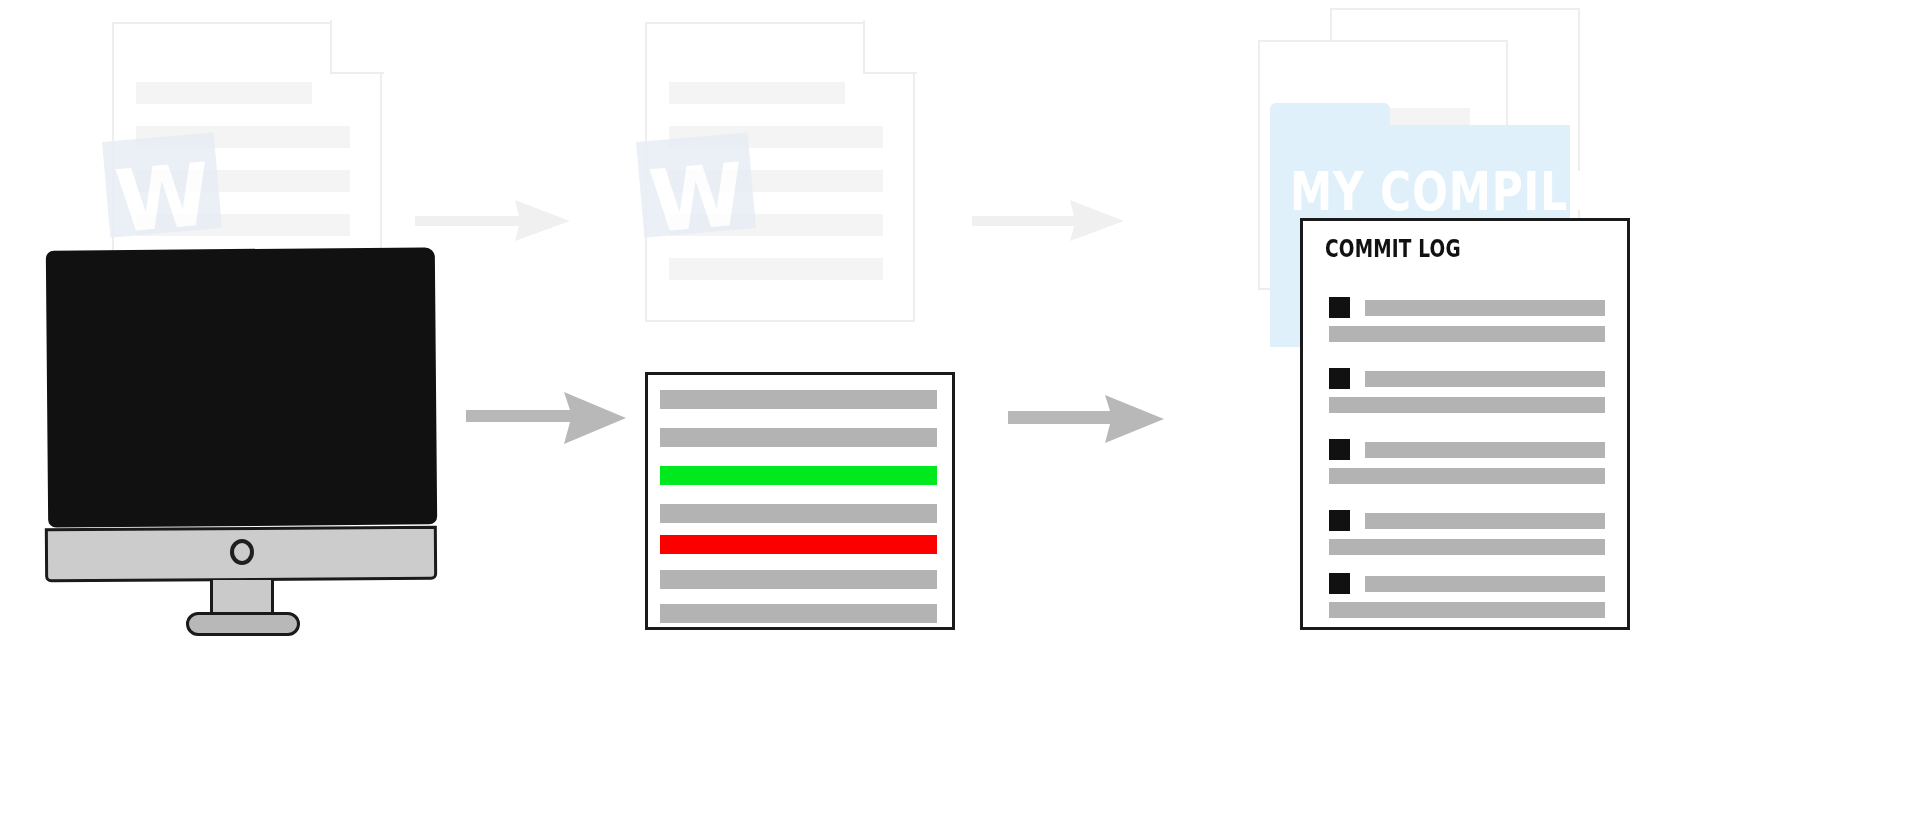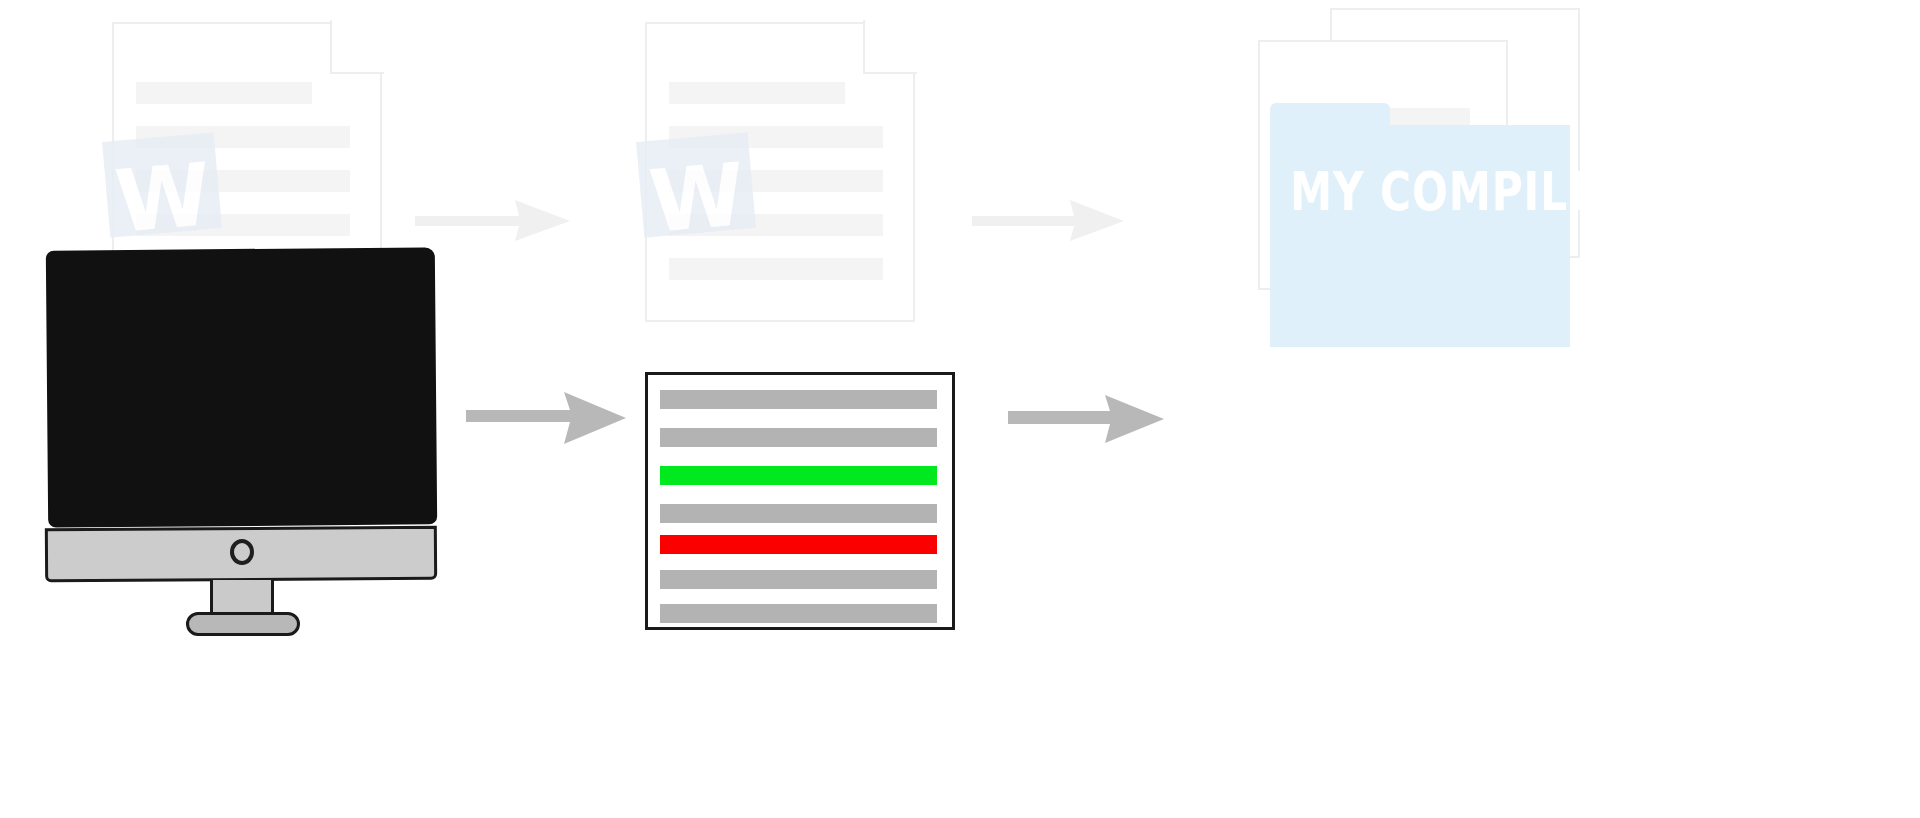--- a/index.html
+++ b/index.html
@@ -234,14 +234,37 @@
   <div class="doc-ghost" style="left:1258px; top:40px; width:250px; height:250px;">
     <div class="page"></div>
     <div class="gline" style="left:22px; top:68px; width:190px;"></div>
     <div class="gline" style="left:22px; top:108px; width:190px;"></div>
   </div>
 
   <div id="folder-tab" style="left:1270px; top:103px; width:120px; height:28px;"></div>
   <div id="folder-body" style="left:1270px; top:125px; width:300px; height:222px;"></div>
   <div id="folder-label" style="left:1290px; top:165px;">MY COMPILED</div>
 
+  <div class="sketch-panel" style="left:1300px; top:218px; width:330px; height:412px;">
+    <div class="marker" style="position:absolute; left:22px; top:16px; font-size:21px;">COMMIT LOG</div>
+
+    <div class="bullet-sq" style="left:26px; top:76px; width:21px; height:21px;"></div>
+    <div class="bar" style="position:absolute; left:62px; top:79px; width:240px; height:16px;"></div>
+    <div class="bar" style="position:absolute; left:26px; top:105px; width:276px; height:16px;"></div>
+
+    <div class="bullet-sq" style="left:26px; top:147px; width:21px; height:21px;"></div>
+    <div class="bar" style="position:absolute; left:62px; top:150px; width:240px; height:16px;"></div>
+    <div class="bar" style="position:absolute; left:26px; top:176px; width:276px; height:16px;"></div>
+
+    <div class="bullet-sq" style="left:26px; top:218px; width:21px; height:21px;"></div>
+    <div class="bar" style="position:absolute; left:62px; top:221px; width:240px; height:16px;"></div>
+    <div class="bar" style="position:absolute; left:26px; top:247px; width:276px; height:16px;"></div>
+
+    <div class="bullet-sq" style="left:26px; top:289px; width:21px; height:21px;"></div>
+    <div class="bar" style="position:absolute; left:62px; top:292px; width:240px; height:16px;"></div>
+    <div class="bar" style="position:absolute; left:26px; top:318px; width:276px; height:16px;"></div>
+
+    <div class="bullet-sq" style="left:26px; top:352px; width:21px; height:21px;"></div>
+    <div class="bar" style="position:absolute; left:62px; top:355px; width:240px; height:16px;"></div>
+    <div class="bar" style="position:absolute; left:26px; top:381px; width:276px; height:16px;"></div>
+  </div>
 
 </div>
 
 </body></html>

